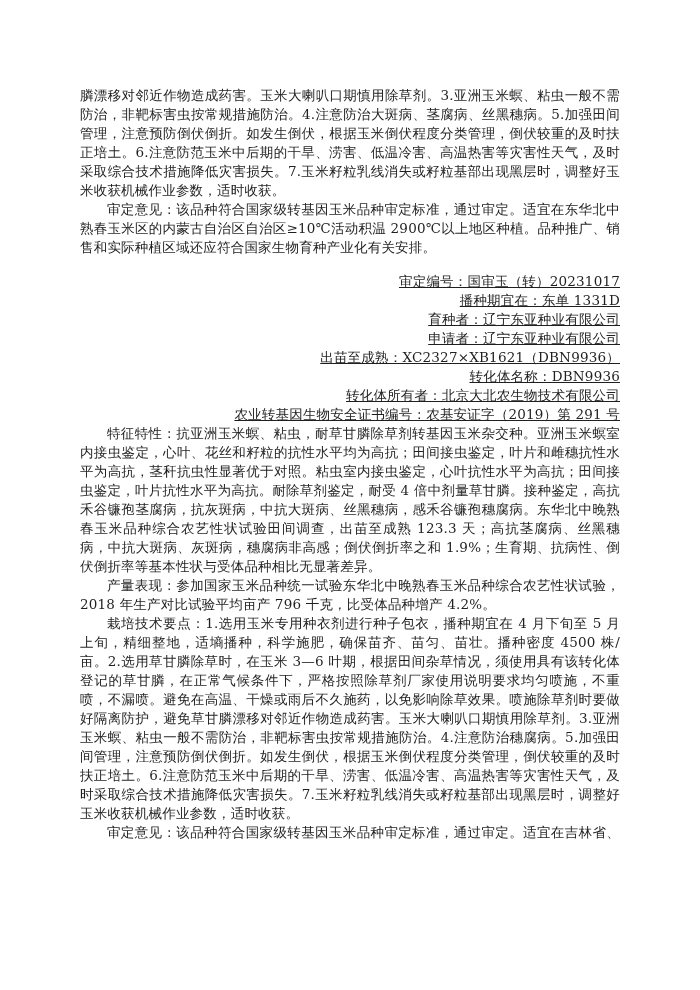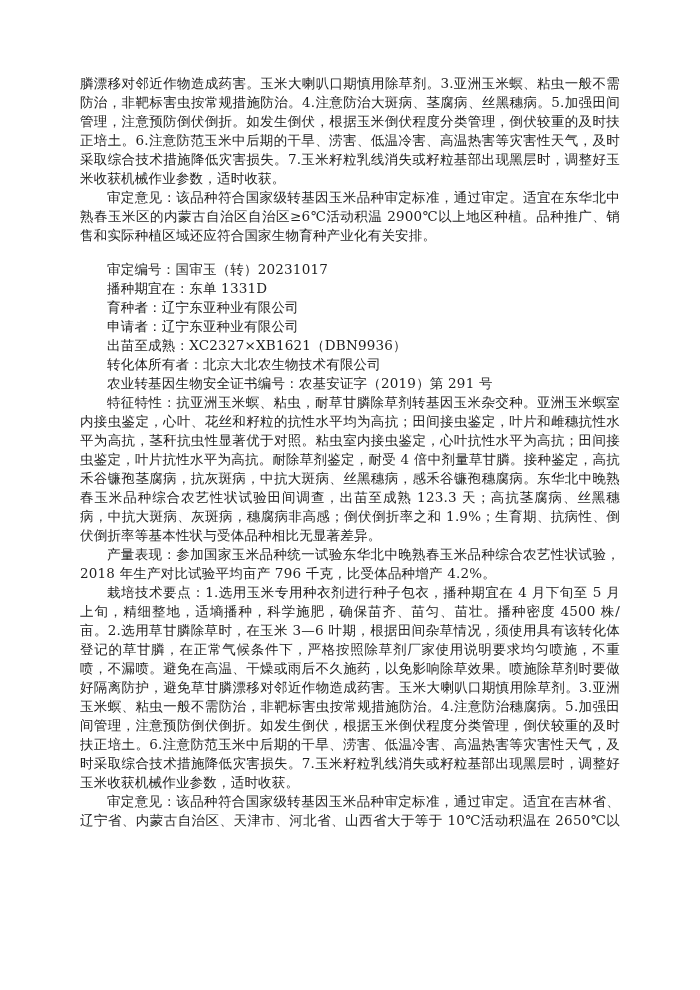--- a/index.html
+++ b/index.html
@@ -9,21 +9,21 @@
   }
   body {
     width: 700px;
     height: 990px;
     position: relative;
     font-family: "DejaVu Serif", "Liberation Serif", serif;
     color: #1f1f1f;
   }
   .page {
     position: absolute;
-    left: 0; top: 0;
+    left: 0; top: 12px;
     width: 700px;
     height: 829px;
     background: #ffffff;
     overflow: hidden;
   }
   .text-block {
     position: absolute;
     left: 80px;
     top: 74px;
     width: 540px;
@@ -38,48 +38,50 @@
   }
   .para.no-indent {
     text-indent: 0;
   }
   .fields {
     margin-top: 15px;
   }
   .field {
     margin: 0;
     text-indent: 2em;
-    text-align: left;
+    text-align: right;
     white-space: nowrap;
+    text-decoration: underline;
   }
   .footer {
     position: absolute;
     left: 104px;
     top: 912px;
     font-size: 13px;
     letter-spacing: 1.5px;
     color: #222222;
   }
 </style>
 </head>
 <body>
 
 <div class="page">
   <div class="text-block">
 
     <p class="para no-indent">膦漂移对邻近作物造成药害。玉米大喇叭口期慎用除草剂。3.亚洲玉米螟、粘虫一般不需防治，非靶标害虫按常规措施防治。4.注意防治大斑病、茎腐病、丝黑穗病。5.加强田间管理，注意预防倒伏倒折。如发生倒伏，根据玉米倒伏程度分类管理，倒伏较重的及时扶正培土。6.注意防范玉米中后期的干旱、涝害、低温冷害、高温热害等灾害性天气，及时采取综合技术措施降低灾害损失。7.玉米籽粒乳线消失或籽粒基部出现黑层时，调整好玉米收获机械作业参数，适时收获。</p>
 
-    <p class="para">审定意见：该品种符合国家级转基因玉米品种审定标准，通过审定。适宜在东华北中熟春玉米区的内蒙古自治区自治区≥6℃活动积温 2900℃以上地区种植。品种推广、销售和实际种植区域还应符合国家生物育种产业化有关安排。</p>
+    <p class="para">审定意见：该品种符合国家级转基因玉米品种审定标准，通过审定。适宜在东华北中熟春玉米区的内蒙古自治区自治区≥10℃活动积温 2900℃以上地区种植。品种推广、销售和实际种植区域还应符合国家生物育种产业化有关安排。</p>
 
     <div class="fields">
       <p class="field">审定编号：国审玉（转）20231017</p>
       <p class="field">播种期宜在：东单 1331D</p>
       <p class="field">育种者：辽宁东亚种业有限公司</p>
       <p class="field">申请者：辽宁东亚种业有限公司</p>
       <p class="field">出苗至成熟：XC2327×XB1621（DBN9936）</p>
+      <p class="field">转化体名称：DBN9936</p>
       <p class="field">转化体所有者：北京大北农生物技术有限公司</p>
       <p class="field">农业转基因生物安全证书编号：农基安证字（2019）第 291 号</p>
     </div>
 
     <p class="para">特征特性：抗亚洲玉米螟、粘虫，耐草甘膦除草剂转基因玉米杂交种。亚洲玉米螟室内接虫鉴定，心叶、花丝和籽粒的抗性水平均为高抗；田间接虫鉴定，叶片和雌穗抗性水平为高抗，茎秆抗虫性显著优于对照。粘虫室内接虫鉴定，心叶抗性水平为高抗；田间接虫鉴定，叶片抗性水平为高抗。耐除草剂鉴定，耐受 4 倍中剂量草甘膦。接种鉴定，高抗禾谷镰孢茎腐病，抗灰斑病，中抗大斑病、丝黑穗病，感禾谷镰孢穗腐病。东华北中晚熟春玉米品种综合农艺性状试验田间调查，出苗至成熟 123.3 天；高抗茎腐病、丝黑穗病，中抗大斑病、灰斑病，穗腐病非高感；倒伏倒折率之和 1.9%；生育期、抗病性、倒伏倒折率等基本性状与受体品种相比无显著差异。</p>
 
     <p class="para">产量表现：参加国家玉米品种统一试验东华北中晚熟春玉米品种综合农艺性状试验，2018 年生产对比试验平均亩产 796 千克，比受体品种增产 4.2%。</p>
 
     <p class="para">栽培技术要点：1.选用玉米专用种衣剂进行种子包衣，播种期宜在 4 月下旬至 5 月上旬，精细整地，适墒播种，科学施肥，确保苗齐、苗匀、苗壮。播种密度 4500 株/亩。2.选用草甘膦除草时，在玉米 3—6 叶期，根据田间杂草情况，须使用具有该转化体登记的草甘膦，在正常气候条件下，严格按照除草剂厂家使用说明要求均匀喷施，不重喷，不漏喷。避免在高温、干燥或雨后不久施药，以免影响除草效果。喷施除草剂时要做好隔离防护，避免草甘膦漂移对邻近作物造成药害。玉米大喇叭口期慎用除草剂。3.亚洲玉米螟、粘虫一般不需防治，非靶标害虫按常规措施防治。4.注意防治穗腐病。5.加强田间管理，注意预防倒伏倒折。如发生倒伏，根据玉米倒伏程度分类管理，倒伏较重的及时扶正培土。6.注意防范玉米中后期的干旱、涝害、低温冷害、高温热害等灾害性天气，及时采取综合技术措施降低灾害损失。7.玉米籽粒乳线消失或籽粒基部出现黑层时，调整好玉米收获机械作业参数，适时收获。</p>
 

